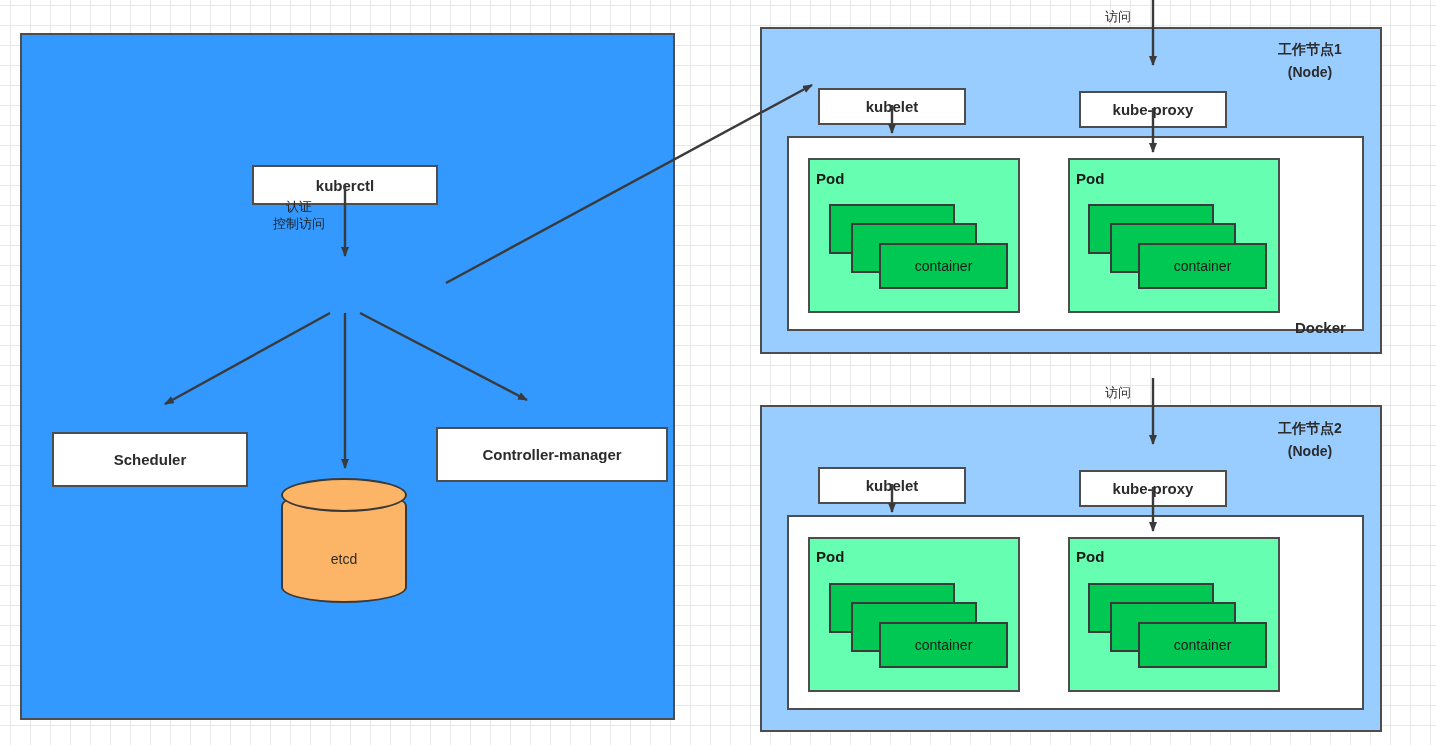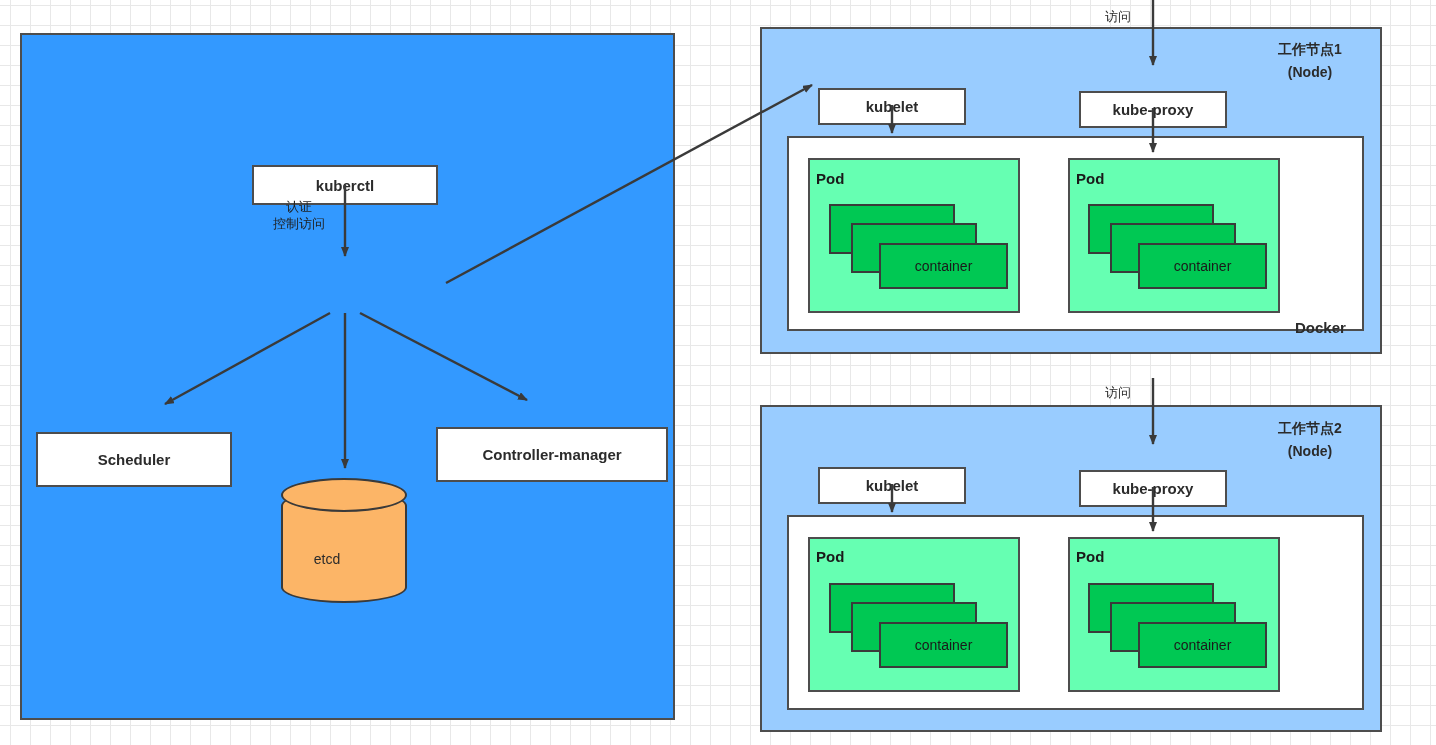--- a/index.html
+++ b/index.html
@@ -134,27 +134,27 @@
 
   <div class="abs master-box" style="left:20px; top:33px; width:655px; height:687px; background:#3399ff;"></div>
 
 
   <div class="abs comp-box" style="left:252px; top:144px; width:186px; height:40px;">kuberctl</div>
 
   <div class="abs edge-label on-blue" style="left:256px; top:198px; width:86px;">认证
 控制访问</div>
 
 
-  <div class="abs comp-box" style="left:36px; top:411px; width:196px; height:55px;">Scheduler</div>
+  <div class="abs comp-box" style="left:52px; top:411px; width:196px; height:55px;">Scheduler</div>
 
   <div class="abs comp-box" style="left:436px; top:406px; width:232px; height:55px;">Controller-manager</div>
 
   <div class="abs cyl-body" style="left:281px; top:490px; width:126px; height:113px; background:#fcb567;"></div>
   <div class="abs cyl-top" style="left:281px; top:478px; width:126px; height:34px; background:#fcb567;"></div>
-  <div class="abs cyl-label" style="left:264px; top:548px; width:126px; height:22px;">etcd</div>
+  <div class="abs cyl-label" style="left:281px; top:548px; width:126px; height:22px;">etcd</div>
 
   <div class="abs node-box" style="left:760px; top:27px; width:622px; height:327px; background:#99ccff;"></div>
 
   <div class="abs node-label" style="left:1245px; top:38px; width:130px;">工作节点1
 (Node)</div>
 
   <div class="abs edge-label" style="left:1095px; top:8px; width:46px;">访问</div>
 
   <div class="abs comp-box" style="left:818px; top:67px; width:148px; height:37px;">kubelet</div>
 

